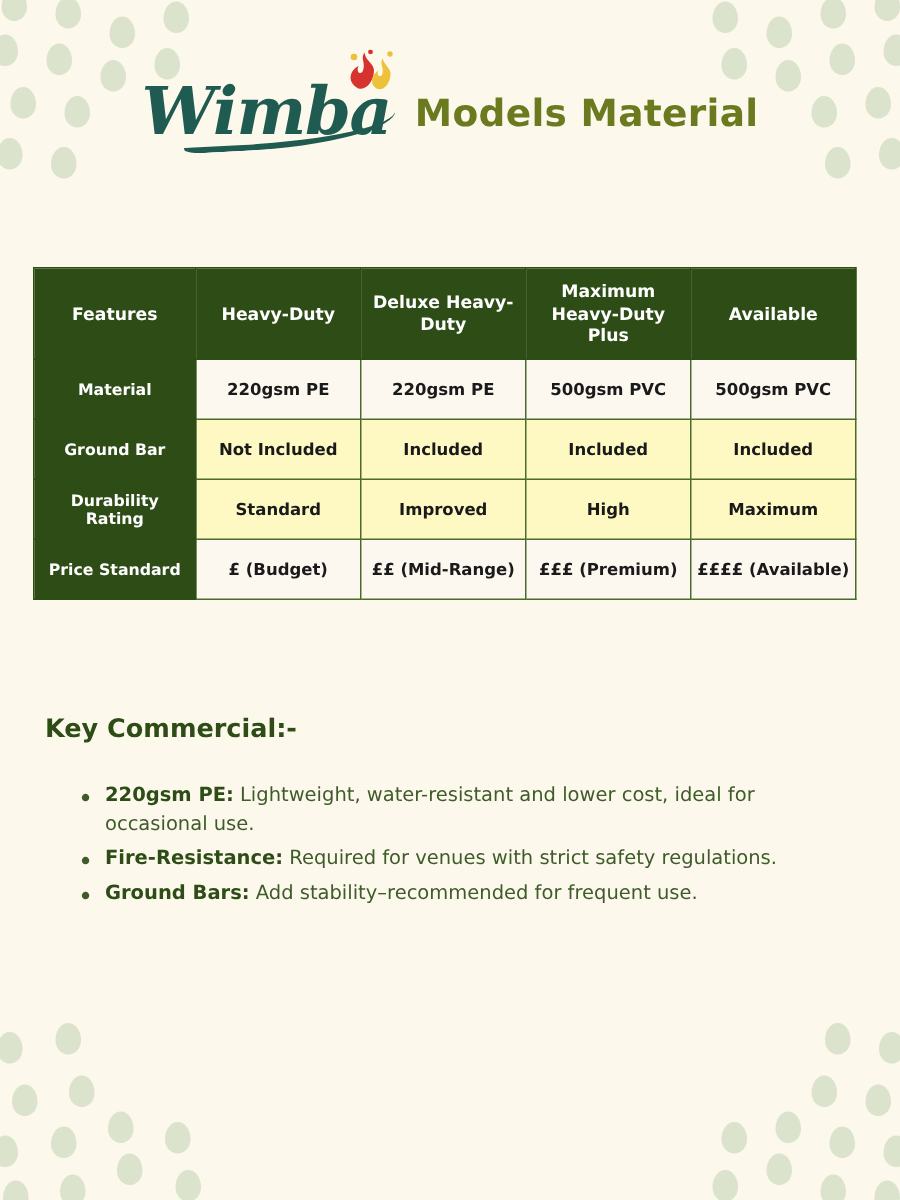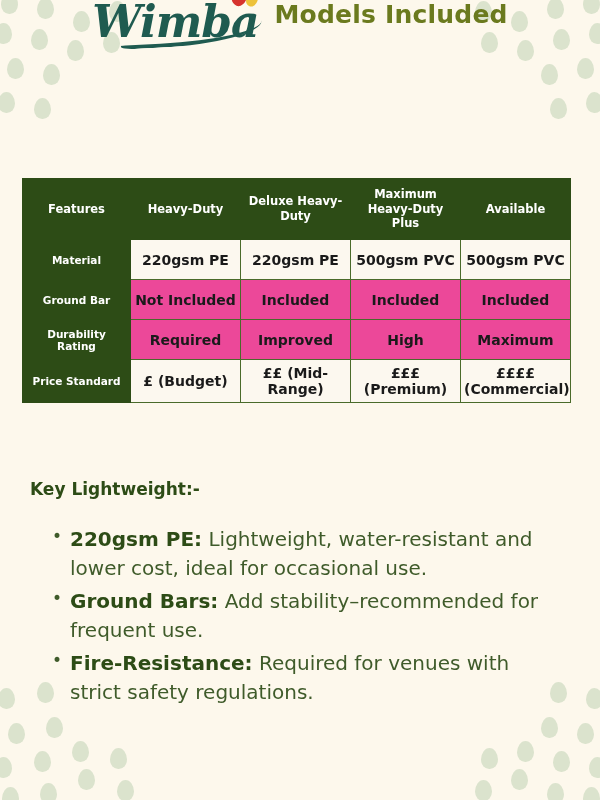--- a/index.html
+++ b/index.html
@@ -32,20 +32,21 @@
   .dots-tr { top: 0; right: 0; width: 150px; height: 150px; }
   .dots-bl { bottom: 0; left: 0; width: 160px; height: 150px; }
   .dots-br { bottom: 0; right: 0; width: 150px; height: 150px; }
 
   
   .page-header {
     position: relative;
     z-index: 2;
     height: 150px;
     display: flex;
+    align-items: center;
     justify-content: center;
     gap: 16px;
   }
   .brand-logo {
     position: relative;
     display: inline-block;
     line-height: 1;
   }
   .brand-wordmark {
     font-family: "DejaVu Serif", serif;
@@ -94,21 +95,21 @@
     width: 548px;
     border-collapse: collapse;
     table-layout: fixed;
     font-family: "DejaVu Sans", sans-serif;
   }
   table.compare th,
   table.compare td {
     border: 1px solid #4a6b2a;
     text-align: center;
     vertical-align: middle;
-    font-size: 14px;
+    font-size: 11px;
     font-weight: bold;
     padding: 5px 3px;
   }
   table.compare thead th {
     background: #2d4c16;
     color: #ffffff;
     font-size: 11.5px;
     height: 50px;
     border-color: #2d4c16;
     line-height: 1.3;
@@ -118,21 +119,21 @@
     color: #ffffff;
     border-color: #2d4c16;
     height: 29px;
     font-size: 10.5px;
   }
   table.compare tbody tr.odd td {
     background: #fcf8ef;
     color: #1a1a1a;
   }
   table.compare tbody tr.even td {
-    background: #ec4899;
+    background: #fef9c3;
     color: #1a1a1a;
   }
   .col-feature { width: 108px; }
   .col-data    { width: 110px; }
 
   
   .keydiff {
     position: relative;
     z-index: 2;
     margin: 76px 40px 0 30px;
@@ -145,21 +146,21 @@
     margin: 0 0 26px 0;
   }
   ul.keydiff-list {
     list-style: none;
     margin: 0;
     padding: 0 0 0 26px;
   }
   ul.keydiff-list li {
     position: relative;
     font-family: "DejaVu Sans", sans-serif;
-    font-size: 20px;
+    font-size: 13px;
     color: #3f5b2a;
     line-height: 1.45;
     margin-bottom: 4px;
     padding-left: 14px;
   }
   ul.keydiff-list li::before {
     content: "\2022";
     position: absolute;
     left: -4px;
     top: -1px;
@@ -238,21 +239,21 @@
     <span class="brand-flame">
       <svg viewBox="0 0 38 28" width="38" height="28" aria-hidden="true">
         <path d="M12 26 C4 22 6 14 12 11 C10 16 14 17 15 14 C17 9 13 6 16 2 C17 9 24 9 22 17 C21 22 17 27 12 26 Z" fill="#d6332e"></path>
         <path d="M24 26 C19 23 21 17 25 14 C24 18 27 19 28 16 C29 12 26 10 28 6 C30 12 35 13 33 19 C32 24 28 28 24 26 Z" fill="#edc23a"></path>
         <circle cx="9" cy="5" r="2.2" fill="#edc23a"></circle>
         <circle cx="20" cy="1.6" r="1.6" fill="#d6332e"></circle>
         <circle cx="33" cy="3" r="1.8" fill="#edc23a"></circle>
       </svg>
     </span>
   </div>
-  <div class="page-title">Models Included</div>
+  <div class="page-title">Models Material</div>
 </div>
 
 <div class="table-wrap">
   <table class="compare">
     <colgroup>
       <col class="col-feature">
         <col class="col-data">
         <col class="col-data">
         <col class="col-data">
         <col class="col-data">
@@ -276,42 +277,42 @@
       </tr>
       <tr class="even">
         <th class="rowhead">Ground Bar</th>
         <td>Not Included</td>
         <td>Included</td>
         <td>Included</td>
         <td>Included</td>
       </tr>
       <tr class="even">
         <th class="rowhead">Durability Rating</th>
-        <td>Required</td>
+        <td>Standard</td>
         <td>Improved</td>
         <td>High</td>
         <td>Maximum</td>
       </tr>
       <tr class="odd">
         <th class="rowhead">Price Standard</th>
         <td>£ (Budget)</td>
         <td>££ (Mid-Range)</td>
         <td>£££ (Premium)</td>
-        <td>££££ (Commercial)</td>
+        <td>££££ (Available)</td>
       </tr>
     </tbody>
   </table>
 </div>
 
 <div class="keydiff">
-  <h2 class="keydiff-title">Key Lightweight:-</h2>
+  <h2 class="keydiff-title">Key Commercial:-</h2>
   <ul class="keydiff-list">
     <li>
       <span class="lead">220gsm PE:</span><span> Lightweight, water-resistant and lower cost, ideal for occasional use.</span>
     </li>
     <li>
-      <span class="lead">Ground Bars:</span><span> Add stability–recommended for frequent use.</span>
+      <span class="lead">Fire-Resistance:</span><span> Required for venues with strict safety regulations.</span>
     </li>
     <li>
-      <span class="lead">Fire-Resistance:</span><span> Required for venues with strict safety regulations.</span>
+      <span class="lead">Ground Bars:</span><span> Add stability–recommended for frequent use.</span>
     </li>
   </ul>
 </div>
 
 </body></html>

